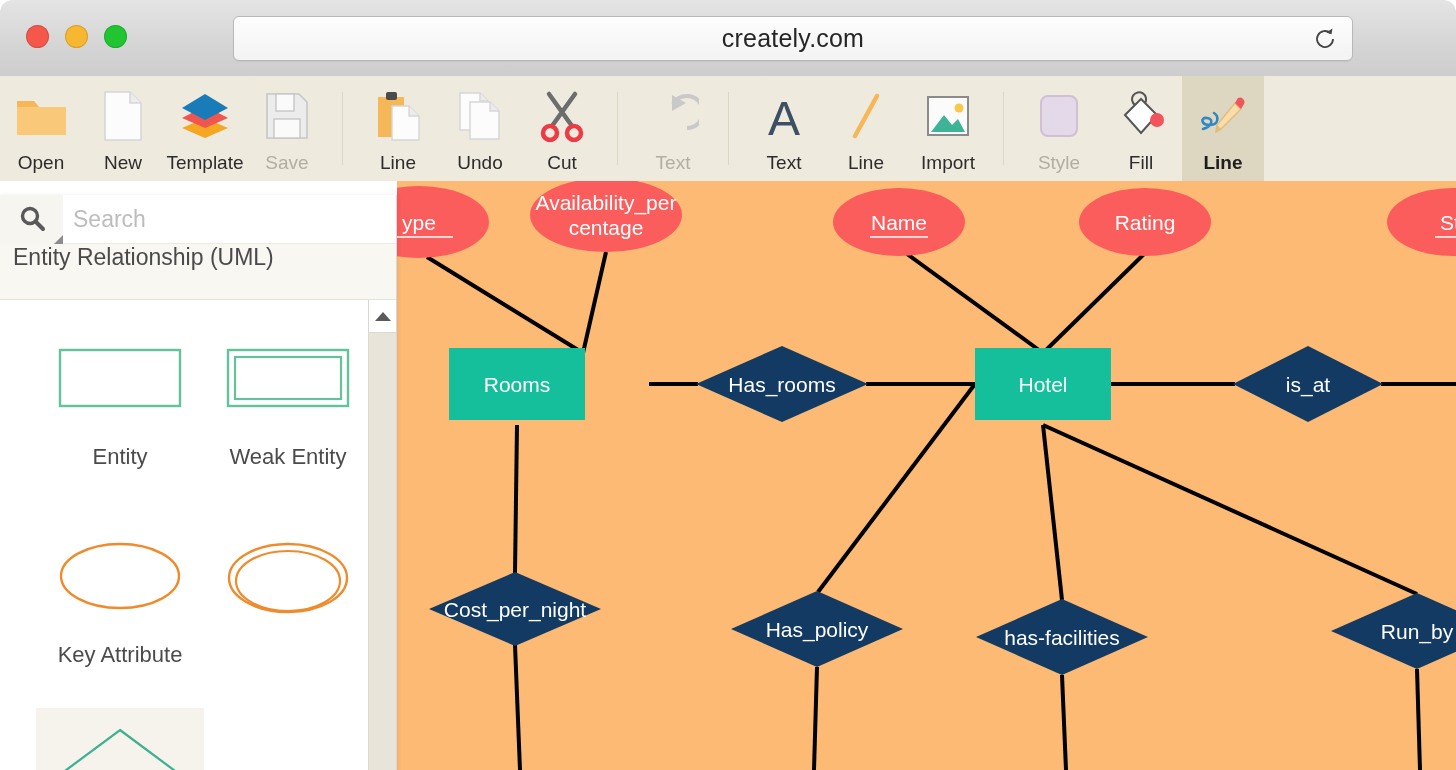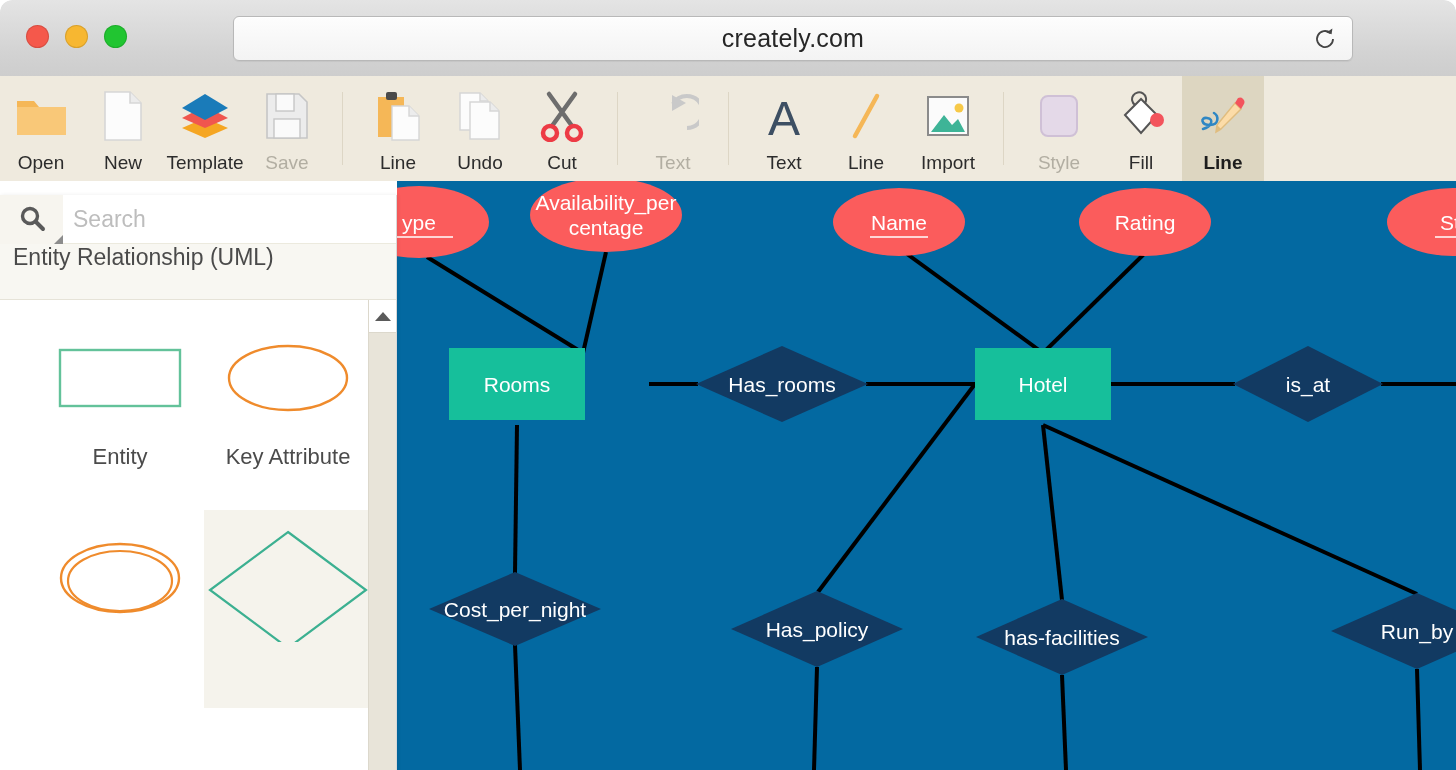--- a/index.html
+++ b/index.html
@@ -133,21 +133,21 @@
   }
   .sb-arrow {
     width: 0; height: 0;
     border-left: 8px solid transparent; border-right: 8px solid transparent;
     border-bottom: 9px solid #5a5a5a;
   }
 
   
   .canvas {
     position: absolute; left: 397px; top: 181px;
-    width: 1059px; height: 589px; background: #0369a1;
+    width: 1059px; height: 589px; background: #fdba74;
     overflow: hidden;
   }
   .canvas svg { position: absolute; left: 0; top: 0; }
 
   .node-label { font-family: "Liberation Sans", sans-serif; fill: #ffffff; }
 </style>
 </head>
 <body>
 
 <div id="app">
@@ -350,20 +350,29 @@
 
         <div class="shape-cell">
           <div class="art">
             <svg width="124" height="60" viewBox="0 0 124 60">
               <rect x="2" y="2" width="120" height="56" fill="#ffffff" stroke="#63c29a" stroke-width="2.4"></rect>
             </svg>
           </div>
           <div class="scap">Entity</div>
         </div>
 
+        <div class="shape-cell">
+          <div class="art">
+            <svg width="124" height="60" viewBox="0 0 124 60">
+              <rect x="2" y="2" width="120" height="56" fill="#ffffff" stroke="#63c29a" stroke-width="2.4"></rect>
+              <rect x="9" y="9" width="106" height="42" fill="#ffffff" stroke="#63c29a" stroke-width="2.2"></rect>
+            </svg>
+          </div>
+          <div class="scap">Weak Entity</div>
+        </div>
 
         <div class="shape-cell">
           <div class="art">
             <svg width="124" height="70" viewBox="0 0 124 70">
               <ellipse cx="62" cy="35" rx="59" ry="32" fill="#ffffff" stroke="#ef8b2c" stroke-width="2.4"></ellipse>
             </svg>
           </div>
           <div class="scap">Key Attribute</div>
         </div>
 

